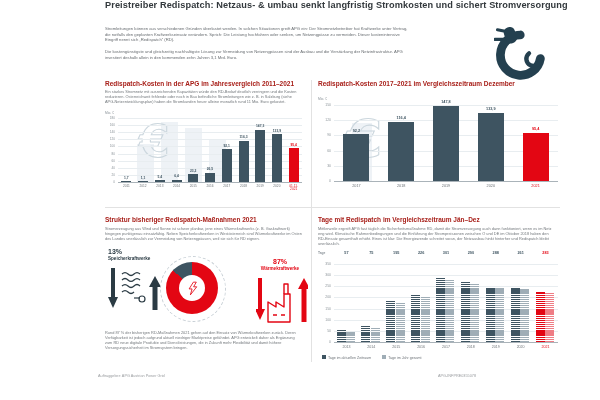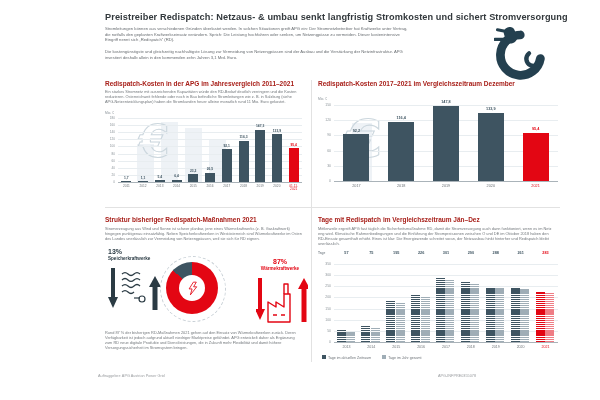--- a/index.html
+++ b/index.html
@@ -26,21 +26,21 @@
   .slate{color:#2b3b44}.red{color:#e30613}
   .legend{font-size:3.6px;color:#6e7479}
   .sq{display:inline-block;width:4px;height:4px;margin:0 2px 0 0;vertical-align:-0.5px}
   .footer-txt{font-size:3.8px;color:#9a9da0}
 </style>
 </head>
 <body>
 
 <div class="page">
 
-  <div class="abs main-title" style="left:105px;top:12px">Preistreiber Redispatch: Netzaus- &amp; umbau senkt langfristig Stromkosten und sichert Stromversorgung</div>
+  <div class="abs main-title" style="left:105px;top:0">Preistreiber Redispatch: Netzaus- &amp; umbau senkt langfristig Stromkosten und sichert Stromversorgung</div>
   <div class="abs intro" style="left:105px;top:26px;width:305px">Stromleitungen können aus verschiedenen Gründen überlastet werden. In solchen Situationen greift APG ein: Der Stromnetzbetreiber hat Kraftwerke unter Vertrag, die notfalls den geplanten Kraftwerkseinsatz verändern. Sprich: Die Leistung hochfahren oder senken, um Netzengpässe zu vermeiden. Dieser kostenintensive Eingriff nennt sich „Redispatch“ (RD).</div>
   <div class="abs intro" style="left:105px;top:49px;width:305px">Die kostengünstigste und gleichzeitig nachhaltigste Lösung zur Vermeidung von Netzengpässen sind der Ausbau und die Verstärkung der Netzinfrastruktur. APG investiert deshalb allein in den kommenden zehn Jahren 3,1 Mrd. Euro.</div>
 
   <svg class="abs" style="left:494px;top:27px" width="56" height="58" viewBox="0 0 64 66">
     <g fill="none" stroke="#24404f" stroke-linecap="round">
       <path d="M30 9 A 23 23 0 1 0 53 36" stroke-width="10"></path>
       <path d="M53 36 a 8 8 0 1 1 -13 -6" stroke-width="5"></path>
       <line x1="14" y1="5" x2="4" y2="3" stroke-width="3.5"></line>
       <line x1="11" y1="14" x2="1" y2="14" stroke-width="3.5"></line>
     </g>

